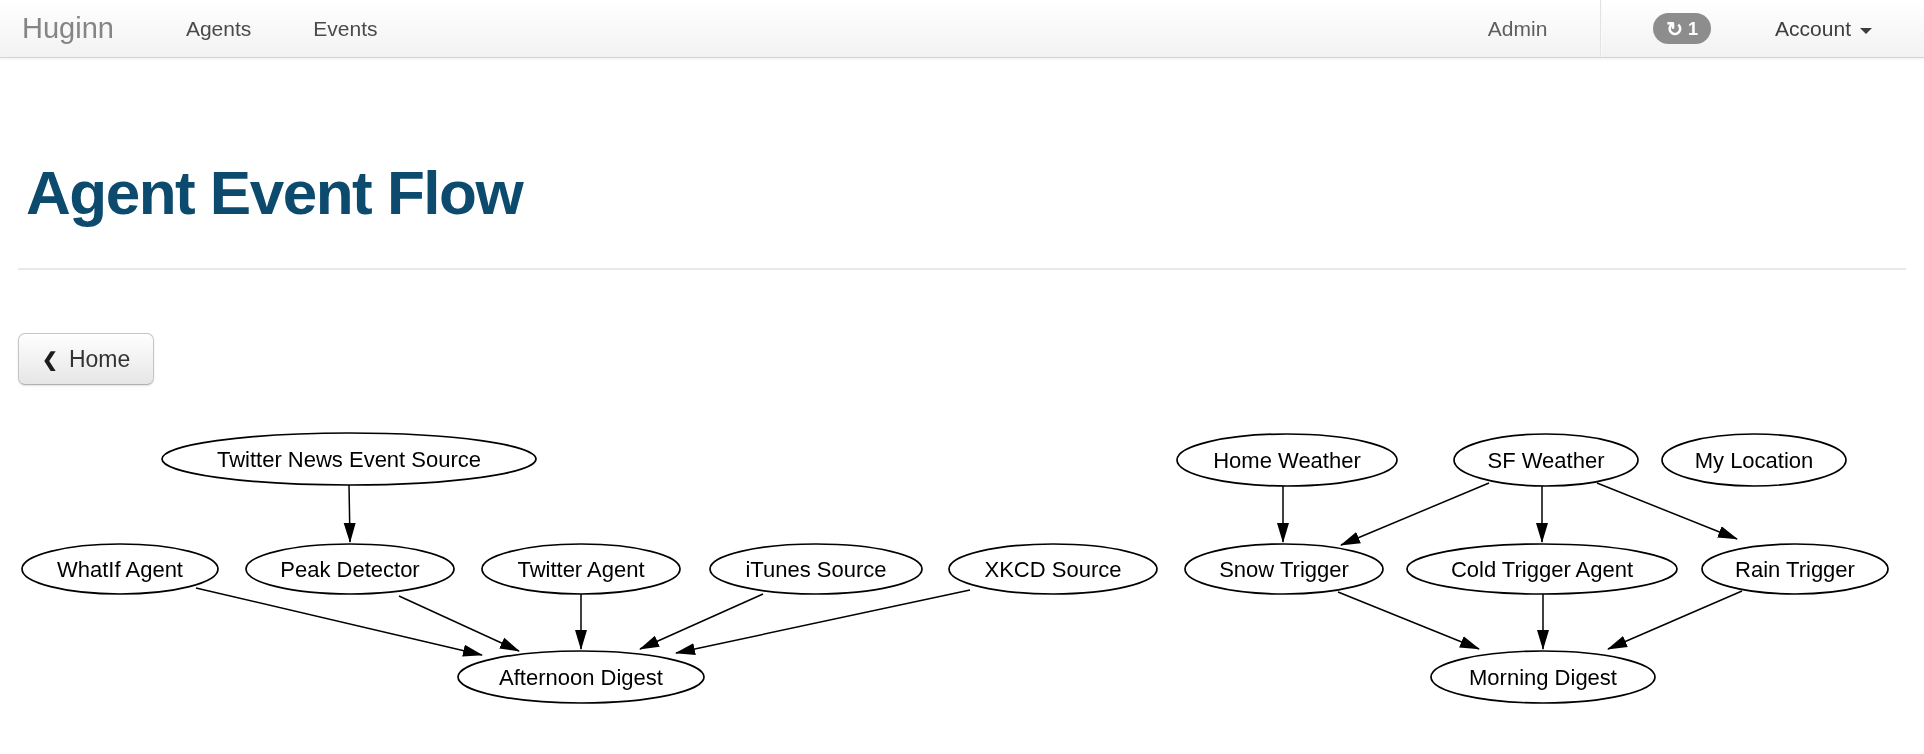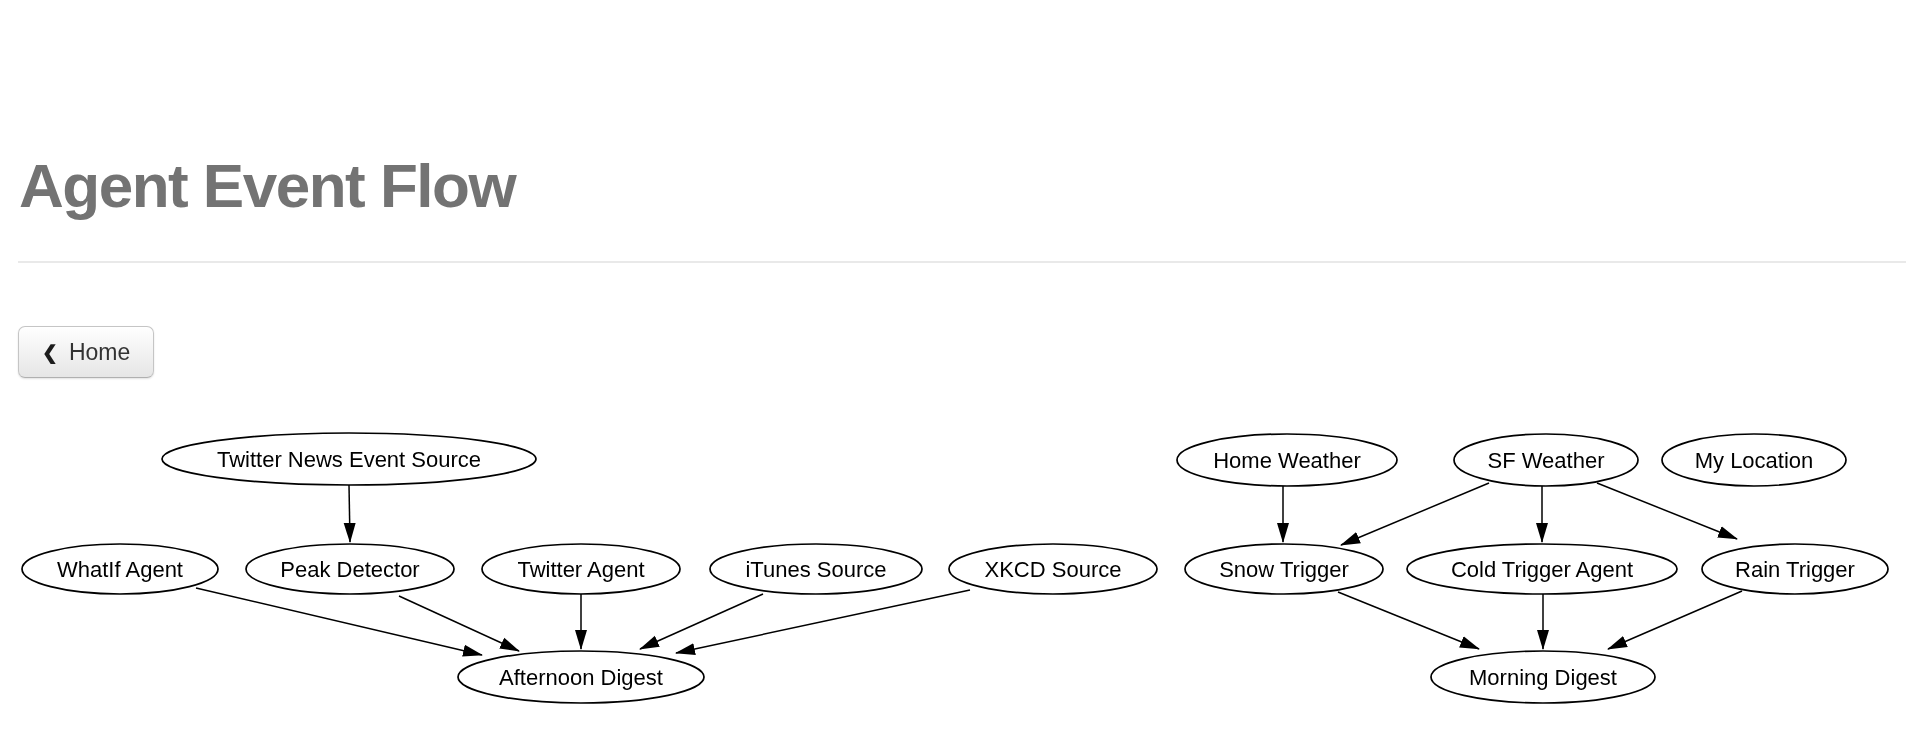--- a/index.html
+++ b/index.html
@@ -23,22 +23,22 @@
                  display:flex;align-items:center;gap:5px;padding:0 13px;cursor:pointer;}
   .refresh-badge .glyph{color:#fff;font-size:20px;font-weight:bold;line-height:1;}
   .refresh-badge .count{color:#fff;font-size:18px;font-weight:bold;line-height:1;}
   .account-link{margin-left:64px;font-size:21px;color:#3d3d3d;cursor:pointer;display:flex;align-items:center;}
   .caret{margin:4px 52px 0 9px;width:0;height:0;
          border-left:6px solid transparent;border-right:6px solid transparent;
          border-top:6px solid #3d3d3d;}
 
   
   .content{position:absolute;top:58px;left:0;right:0;padding:0 18px;}
-  .page-title{margin:1px;padding-top:95px;font-size:62px;line-height:64px;font-weight:bold;
-              color:#737373;letter-spacing:-1.5px;}
+  .page-title{margin:8px;padding-top:95px;font-size:62px;line-height:64px;font-weight:bold;
+              color:#0c4a6e;letter-spacing:-1.5px;}
   .rule{border:none;border-top:2px solid #e9e9e9;margin:43px 0 0 0;}
   .back-btn{margin-top:63px;display:inline-flex;align-items:center;gap:11px;
             padding:0 23px;height:52px;font-size:23px;color:#333;
             background:linear-gradient(#ffffff,#e6e6e6);
             border:1px solid #c5c5c5;border-bottom-color:#b0b0b0;border-radius:7px;
             box-shadow:inset 0 1px 0 rgba(255,255,255,.5),0 1px 2px rgba(0,0,0,.12);
             cursor:pointer;font-family:"Liberation Sans",sans-serif;}
   .back-chevron{font-size:19px;font-weight:bold;color:#1c1c1c;}
 
   
@@ -46,20 +46,38 @@
   .flow-graph ellipse{fill:#ffffff;stroke:#000;stroke-width:1.7;}
   .flow-graph line{stroke:#000;stroke-width:1.5;}
   .flow-graph text{fill:#000;font-size:22px;text-anchor:middle;
                    font-family:"Liberation Sans",sans-serif;}
 </style>
 </head>
 <body>
 
 <div class="screen">
 
+  <div class="navbar">
+    <span class="brand">Huginn</span>
+    <span class="nav-link agents">Agents</span>
+    <span class="nav-link events">Events</span>
+
+    <div class="nav-right">
+      <span class="admin-link">Admin</span>
+      <div class="v-divider"></div>
+      <div class="refresh-badge">
+        <span class="glyph">↻</span>
+        <span class="count">1</span>
+      </div>
+      <span class="account-link">
+        <span>Account</span>
+      </span>
+      <span class="caret"></span>
+    </div>
+  </div>
 
   <div class="content">
     <h1 class="page-title">Agent Event Flow</h1>
     <hr class="rule">
     <button class="back-btn">
       <span class="back-chevron">❮</span>
       <span>Home</span>
     </button>
   </div>
 

